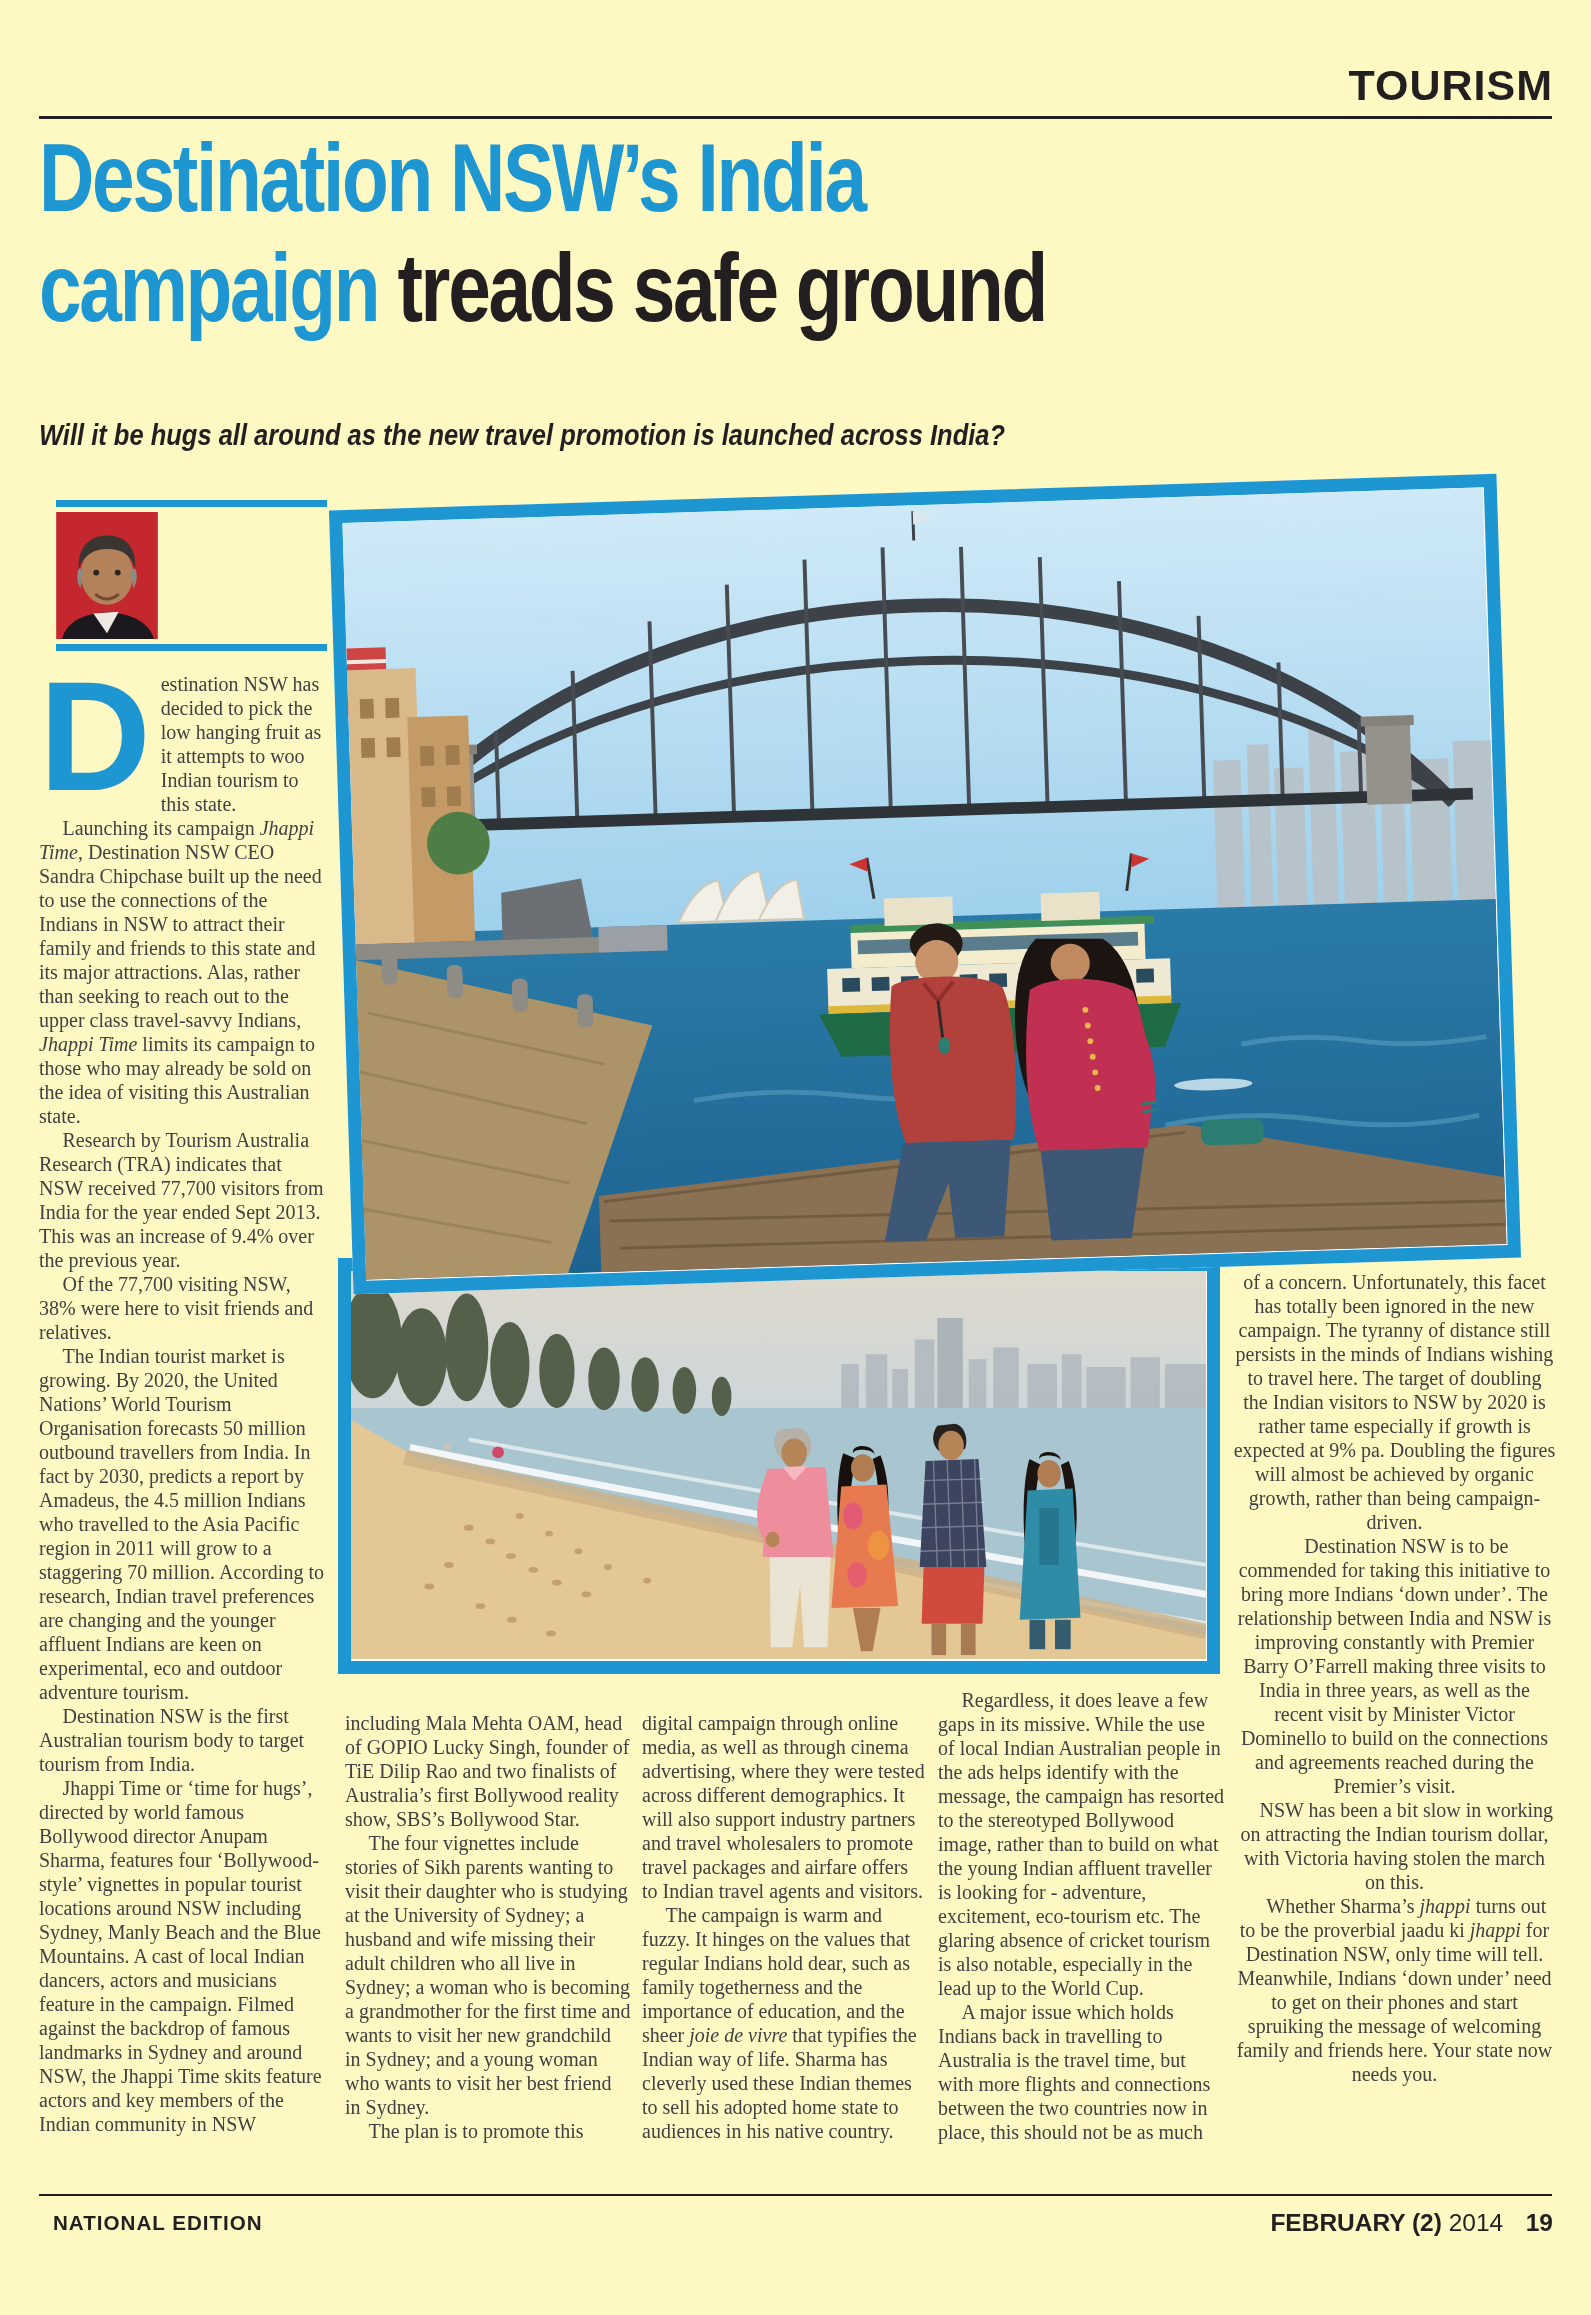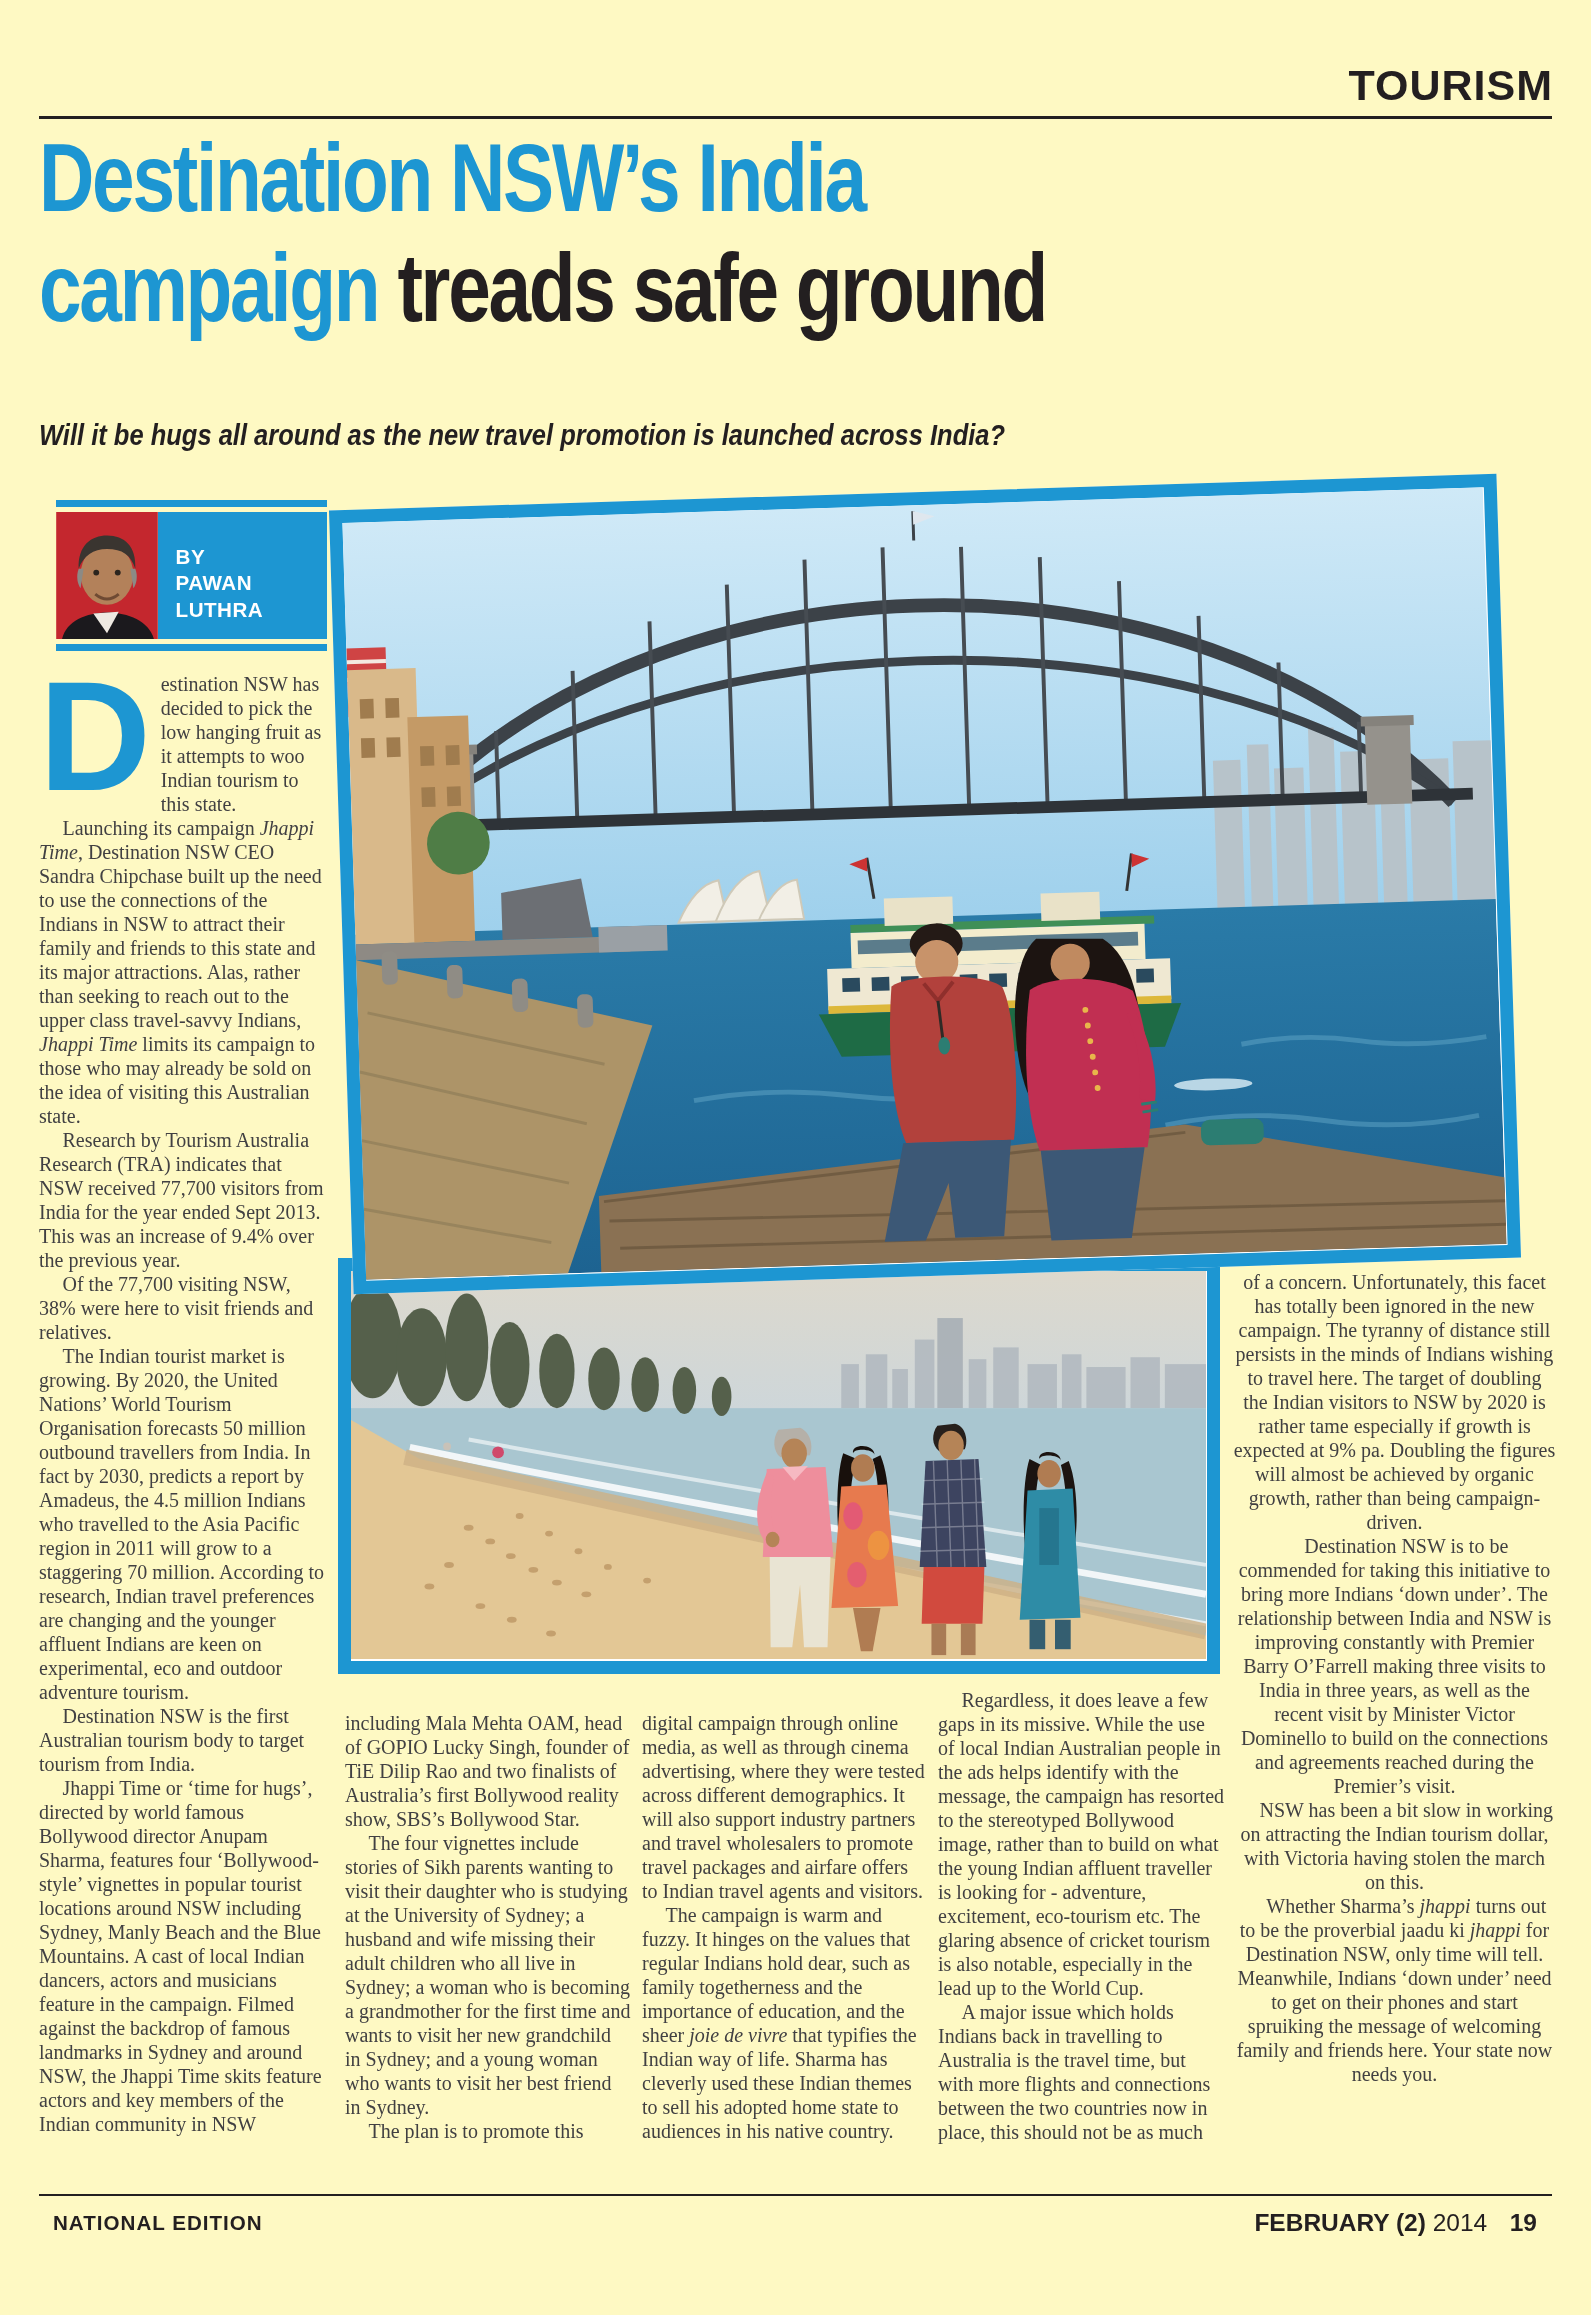--- a/index.html
+++ b/index.html
@@ -34,21 +34,21 @@
         font-size:155px;line-height:118px;margin:5.9px 9.8px 0 0;}
   
   .photo-frame{position:absolute;box-sizing:border-box;border:13.7px solid #1d96d2;background:#fff;}
   .photo-harbour{left:341px;top:492px;width:1168px;height:784px;transform:rotate(-1.8deg);z-index:3;}
   .photo-beach{left:338px;top:1258px;width:882px;height:416px;z-index:1;}
   .photo-frame svg{display:block;}
   
   .foot-rule{position:absolute;left:39px;width:1513px;top:2194px;height:2px;background:#231f20;}
   .foot-left{position:absolute;left:53px;top:2211px;font-family:"Liberation Sans",sans-serif;
         font-weight:bold;font-size:20.6px;letter-spacing:1px;color:#231f20;}
-  .foot-right{position:absolute;right:55px;top:2209px;font-family:"Liberation Sans",sans-serif;
+  .foot-right{position:absolute;right:39px;top:2209px;font-family:"Liberation Sans",sans-serif;
         font-size:24.5px;color:#231f20;}
   .foot-right .b{font-weight:bold;}
   .foot-right .pg{font-weight:bold;margin-left:15.7px;}
 </style>
 </head>
 <body>
 
 <div class="page">
 
   <div class="section-label">TOURISM</div>
@@ -69,24 +69,20 @@
           <path d="M6,130 C14,94 90,94 100,130 Z" fill="#1b191d"></path>
           <path d="M38,104 L52,124 L64,102 Z" fill="#efe9e2"></path>
           <ellipse cx="52" cy="64" rx="27" ry="31" fill="#b3815a"></ellipse>
           <path d="M23,58 C22,34 36,24 52,24 C70,24 82,35 81,58 C76,44 68,38 52,38 C38,38 28,45 23,58 Z" fill="#3a3530"></path>
           <path d="M23,58 C20,66 22,74 25,78 L28,58 Z" fill="#8c8a85"></path>
           <path d="M81,58 C84,66 82,74 79,78 L76,58 Z" fill="#8c8a85"></path>
           <circle cx="41" cy="62" r="3" fill="#2b241e"></circle>
           <circle cx="63" cy="62" r="3" fill="#2b241e"></circle>
           <path d="M40,84 Q52,94 64,84" stroke="#6f4a33" stroke-width="3" fill="none"></path>
         </svg>
-      </div>
-      <div class="info">
-        <span>BY</span>
-        <span>PAWAN LUTHRA</span>
       </div>
     </div>
     <div class="bar"></div>
   </div>
 
   <div class="photo-frame photo-beach">
     <svg width="855" height="388" viewBox="0 0 872 396" preserveAspectRatio="none">
       <defs>
         <linearGradient id="bsky" x1="0" y1="0" x2="0" y2="1">
           <stop offset="0" stop-color="#ddd9cd"></stop>

